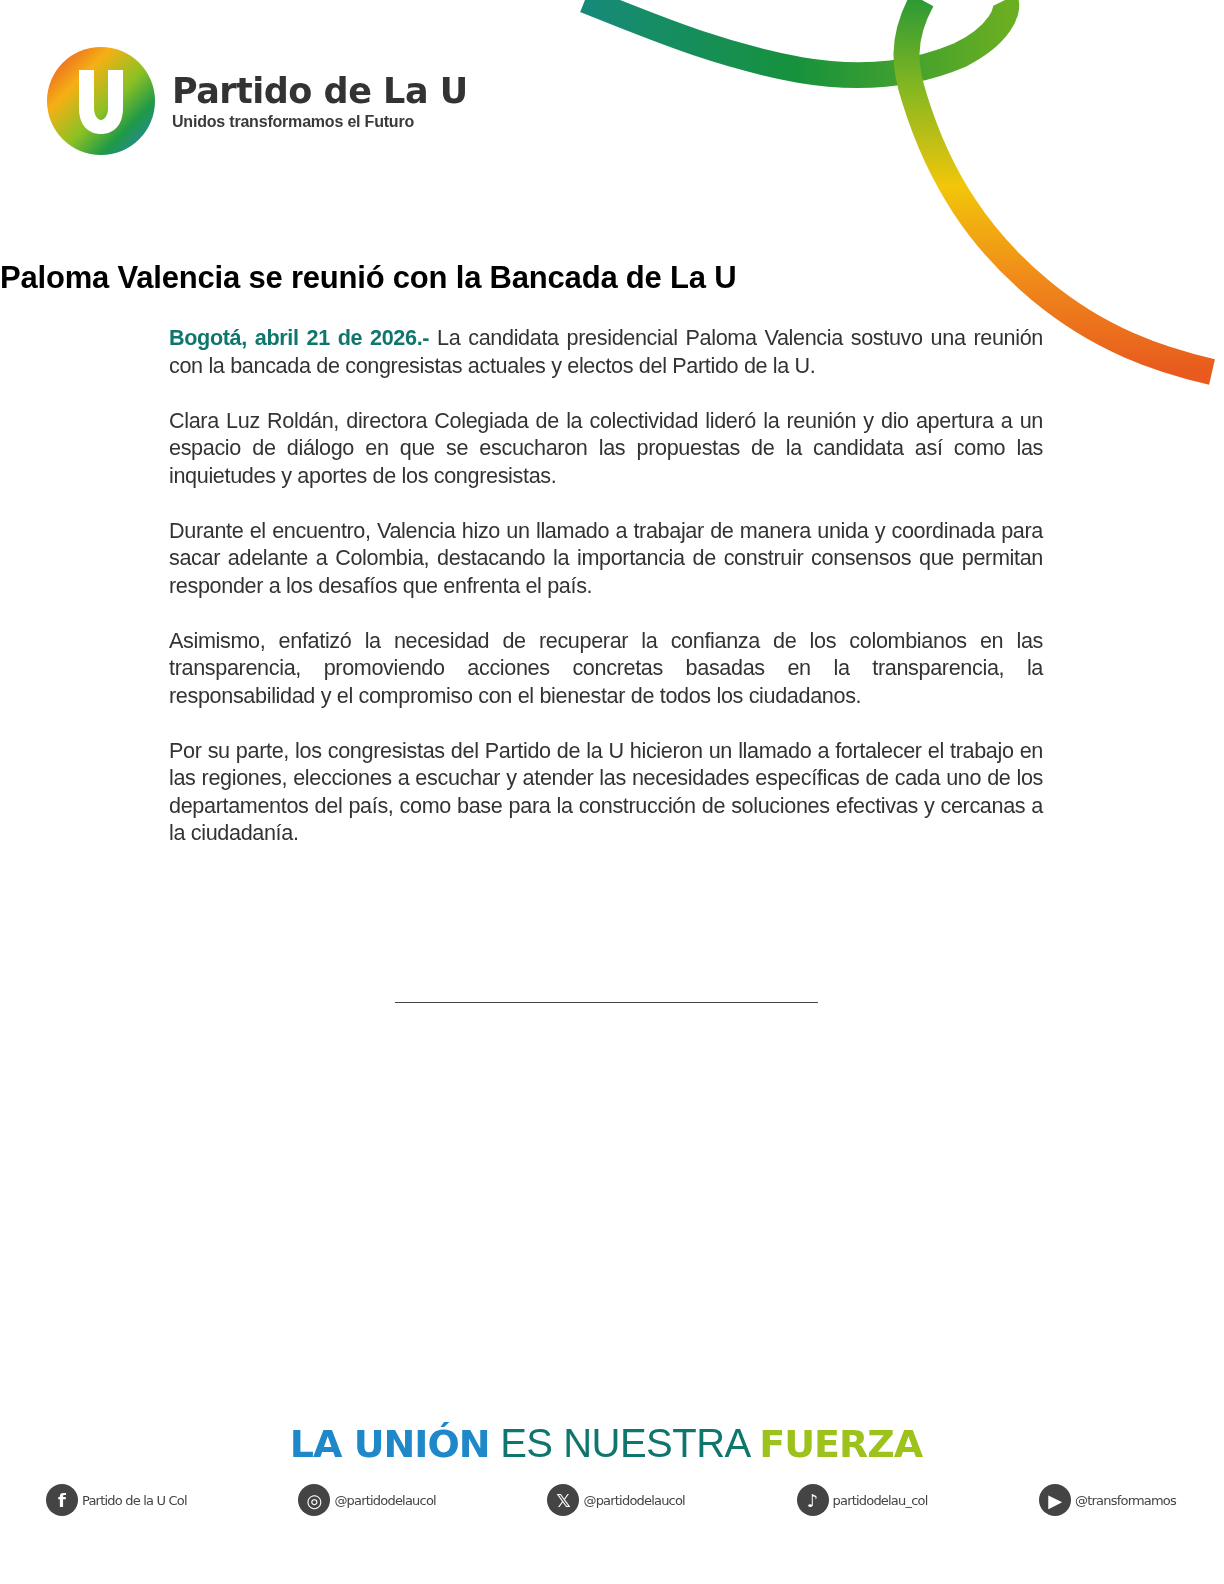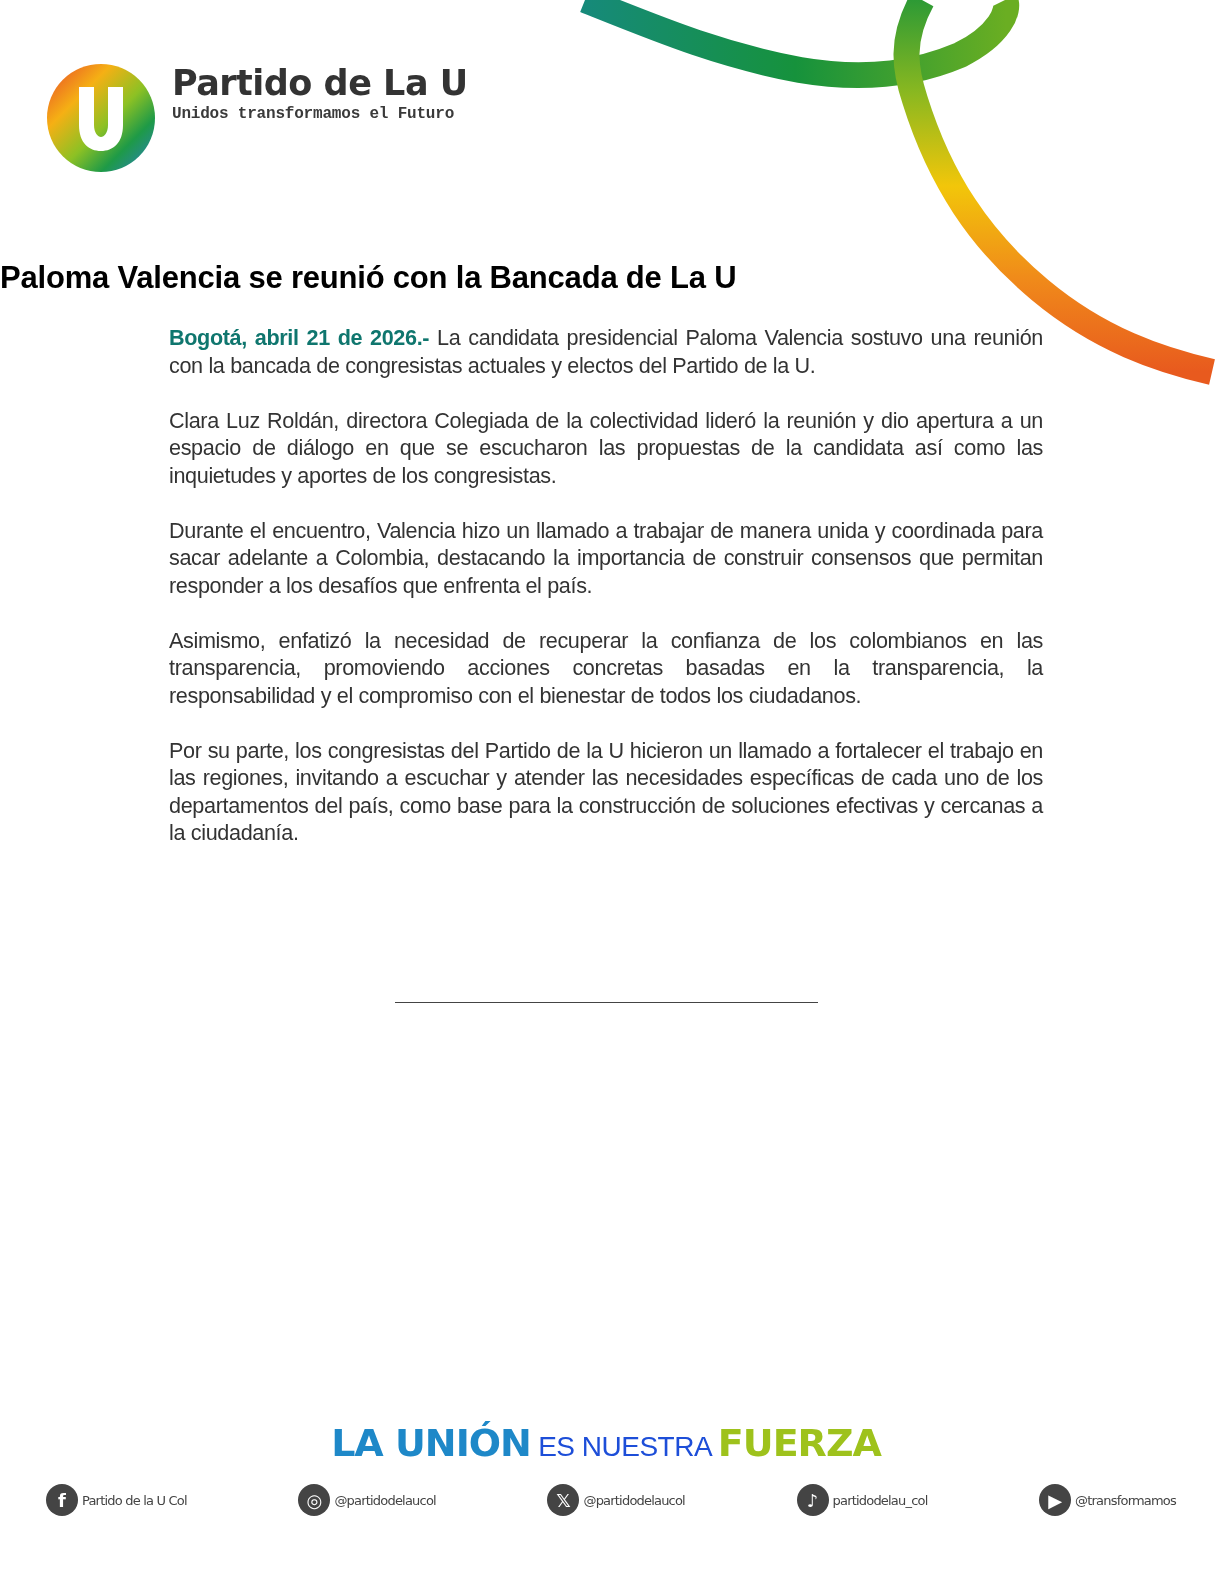--- a/index.html
+++ b/index.html
@@ -1,50 +1,50 @@
 <!DOCTYPE html>
 <html><head>
   <meta charset="utf-8">
   <style>
     html, body { margin: 0; padding: 0; background: #ffffff; }
     body {
       width: 1224px; height: 1584px; position: relative; overflow: hidden;
       font-family: "Liberation Sans", sans-serif; color: #222;
     }
     .ribbon { position: absolute; left: 0; top: 0; width: 1224px; height: 400px; pointer-events: none; }
-    .logo { position: absolute; left: 46px; top: 63px; display: flex; }
+    .logo { position: absolute; left: 46px; top: 46px; display: flex; align-items: center; }
     .logo-mark { width: 110px; height: 110px; }
     .logo-text { margin-left: 16px; }
     .logo-title {
       font-family: "DejaVu Sans", sans-serif; font-weight: bold; font-size: 35px;
       color: #333; letter-spacing: -0.5px; line-height: 40px;
     }
     .logo-sub {
-      font-family: Liberation Mono, monospace; font-weight: bold; font-size: 16px;
+      font-family: Liberation Sans, sans-serif; font-weight: bold; font-size: 16px;
       color: #3a3a3a; letter-spacing: -0.2px; margin-top: 2px;
     }
     .title {
       position: absolute; left: 0; width: 1212px; top: 260px; 
       font-family: "Liberation Sans", sans-serif; font-weight: bold; font-size: 31px; color: #000;
       letter-spacing: -0.2px;
     }
     .body {
       position: absolute; left: 169px; top: 324px; width: 874px;
       font-size: 21.6px; line-height: 27.5px; color: #333; text-align: justify;
       letter-spacing: -0.35px;
     }
     .body p { margin: 0 0 27.5px 0; }
     .body b { color: #0f766e; }
     .rule { position: absolute; left: 395px; top: 1002px; width: 423px; height: 0; border-top: 1.6px solid #444; }
     .slogan {
       position: absolute; left: 0; width: 1212px; top: 1418px; text-align: center;
       font-family: "DejaVu Sans", sans-serif; font-size: 38px; line-height: 50px; letter-spacing: -1px;
     }
     .slogan .s1 { font-weight: bold; color: #1e88c8; }
-    .slogan .s2 { color: #1d4ed8; font-family: "Liberation Sans", sans-serif; font-size: 28px; letter-spacing: -0.5px; }
+    .slogan .s2 { color: #0f766e; font-family: "Liberation Sans", sans-serif; font-size: 40px; letter-spacing: -0.5px; }
     .slogan .s3 { font-weight: bold; color: #9ec21c; }
     .social {
       position: absolute; left: 46px; top: 1484px; width: 1130px; display: flex; justify-content: space-between; align-items: center;
     }
     .soc { display: flex; align-items: center; }
     .soc .ic {
       width: 32px; height: 32px; border-radius: 50%; background: #444; color: #fff;
       display: flex; align-items: center; justify-content: center; margin-right: 4px;
       font-family: "DejaVu Sans", sans-serif; font-size: 18px; font-weight: bold;
     }
@@ -94,21 +94,21 @@
   </div>
 </div>
 
 <div class="title">Paloma Valencia se reunió con la Bancada de La U</div>
 
 <div class="body">
   <p><b>Bogotá, abril 21 de 2026.-</b><span> La candidata presidencial Paloma Valencia sostuvo una reunión con la bancada de congresistas actuales y electos del Partido de la U.</span></p>
   <p>Clara Luz Roldán, directora Colegiada de la colectividad lideró la reunión y dio apertura a un espacio de diálogo en que se escucharon las propuestas de la candidata así como las inquietudes y aportes de los congresistas.</p>
   <p>Durante el encuentro, Valencia hizo un llamado a trabajar de manera unida y coordinada para sacar adelante a Colombia, destacando la importancia de construir consensos que permitan responder a los desafíos que enfrenta el país.</p>
   <p>Asimismo, enfatizó la necesidad de recuperar la confianza de los colombianos en las transparencia, promoviendo acciones concretas basadas en la transparencia, la responsabilidad y el compromiso con el bienestar de todos los ciudadanos.</p>
-  <p>Por su parte, los congresistas del Partido de la U hicieron un llamado a fortalecer el trabajo en las regiones, invitando a escuchar y atender las necesidades específicas de cada uno de los departamentos del país, como base para la construcción de soluciones efectivas y cercanas a la ciudadanía.</p>
+  <p>Por su parte, los congresistas del Partido de la U hicieron un llamado a fortalecer el trabajo en las regiones, elecciones a escuchar y atender las necesidades específicas de cada uno de los departamentos del país, como base para la construcción de soluciones efectivas y cercanas a la ciudadanía.</p>
 </div>
 
 <div class="rule"></div>
 
 <div class="slogan">
   <span class="s1">LA UNIÓN</span><span class="s2"> ES NUESTRA </span><span class="s3">FUERZA</span>
 </div>
 
 <div class="social">
   <div class="soc">

